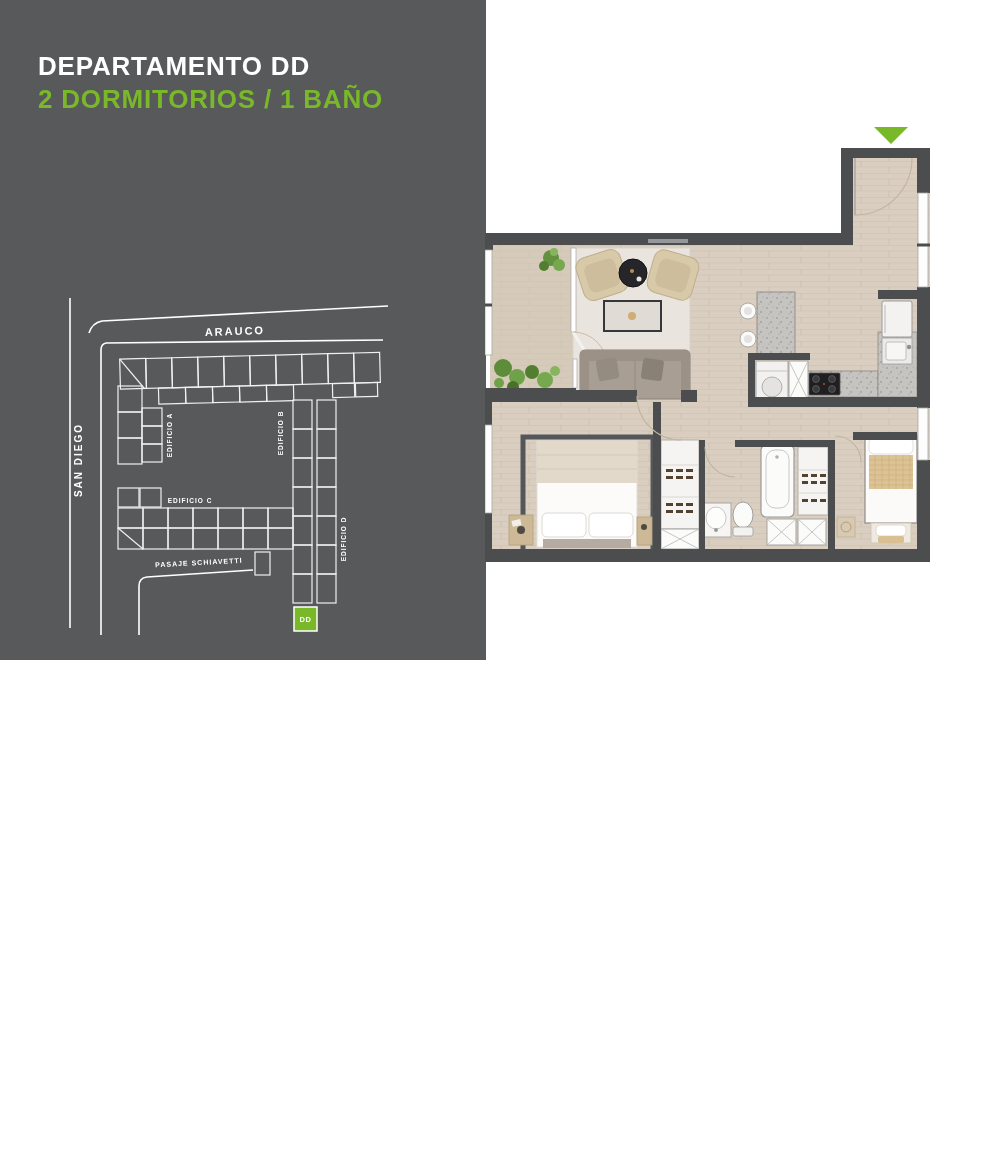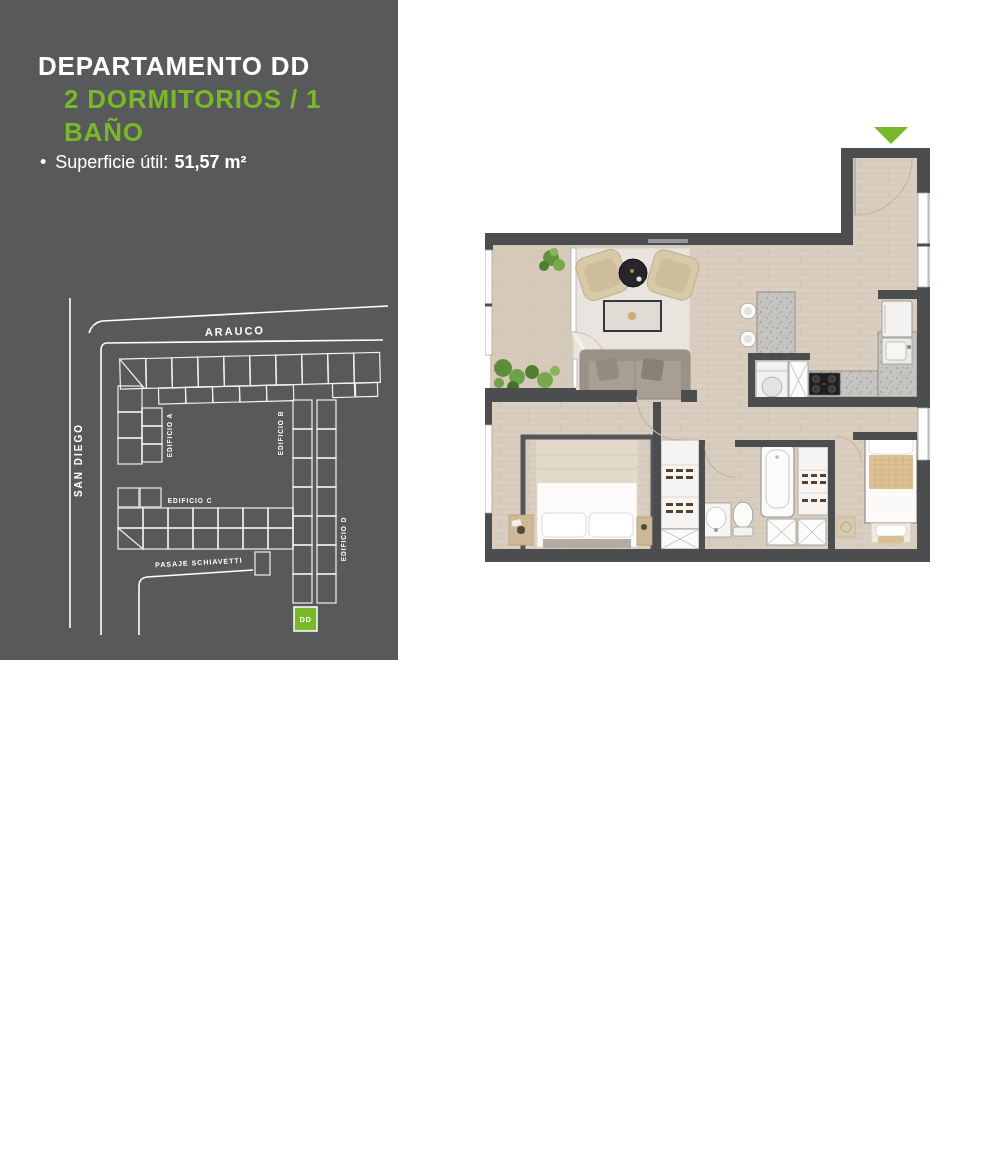--- a/index.html
+++ b/index.html
@@ -1,21 +1,21 @@
 <!DOCTYPE html>
 <html><head>
 <meta charset="utf-8">
 <style>
   html,body{margin:0;padding:0;background:#ffffff;}
   .page{position:relative;width:1000px;height:1158px;background:#ffffff;overflow:hidden;
         font-family:"Liberation Sans",sans-serif;}
-  .panel{position:absolute;left:0;top:0;width:398px;height:660px;background:#58595b;}
+  .panel{position:absolute;left:0;top:0;width:486px;height:660px;background:#58595b;}
   .titles{position:absolute;left:38px;top:50px;line-height:33px;letter-spacing:0.8px;}
   .title{font-size:26px;font-weight:700;color:#ffffff;}
-  .subtitle{font-size:26px;font-weight:700;color:#79b829;margin-left:26px;}
+  .subtitle{font-size:26px;font-weight:700;color:#79b829;}
   .specs{position:absolute;left:40px;top:152px;}
   .spec{font-size:18px;color:#ffffff;margin-bottom:13px;white-space:nowrap;}
   .spec .dot{margin-right:9px;}
   .spec .lbl{font-weight:400;margin-right:6px;}
   .spec .val{font-weight:700;}
   svg{position:absolute;display:block;}
   #siteMap{left:40px;top:290px;}
   #floorPlan{left:485px;top:125px;}
   #siteMap text{fill:#ffffff;font-family:"Liberation Sans",sans-serif;font-weight:700;}
   .street-lbl{font-size:11px;letter-spacing:2px;}
@@ -29,23 +29,20 @@
 <div class="page">
 
   <div class="panel">
 
     <div class="titles">
       <div class="title">DEPARTAMENTO DD</div>
       <div class="subtitle">2 DORMITORIOS / 1 BAÑO</div>
     </div>
 
     <div class="specs">
-      <div class="spec">
-        <span class="dot">•</span><span class="lbl">Superficie útil:</span><span class="val">51,57 m²</span>
-      </div>
     </div>
 
     <svg id="siteMap" width="420" height="350" viewBox="0 0 420 350">
       <g stroke="#ffffff" stroke-width="1.6" fill="none">
         <line x1="30" y1="8" x2="30" y2="338"></line>
         <path d="M 49,43 Q 52,33 62,31 L 348,16"></path>
         <path d="M 343,50 L 66,53 Q 61,54 61,60 L 61,345"></path>
         <path d="M 213,280 L 107,287 Q 99,288 99,296 L 99,345"></path>
       </g>
 

